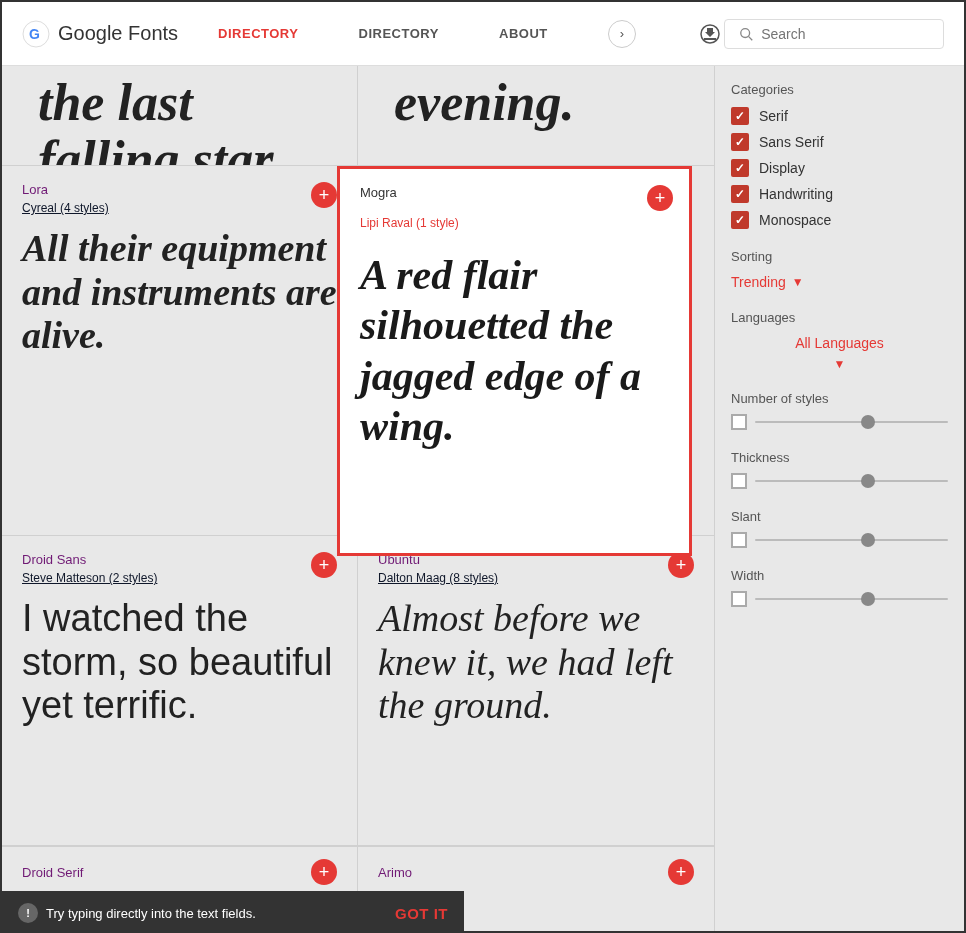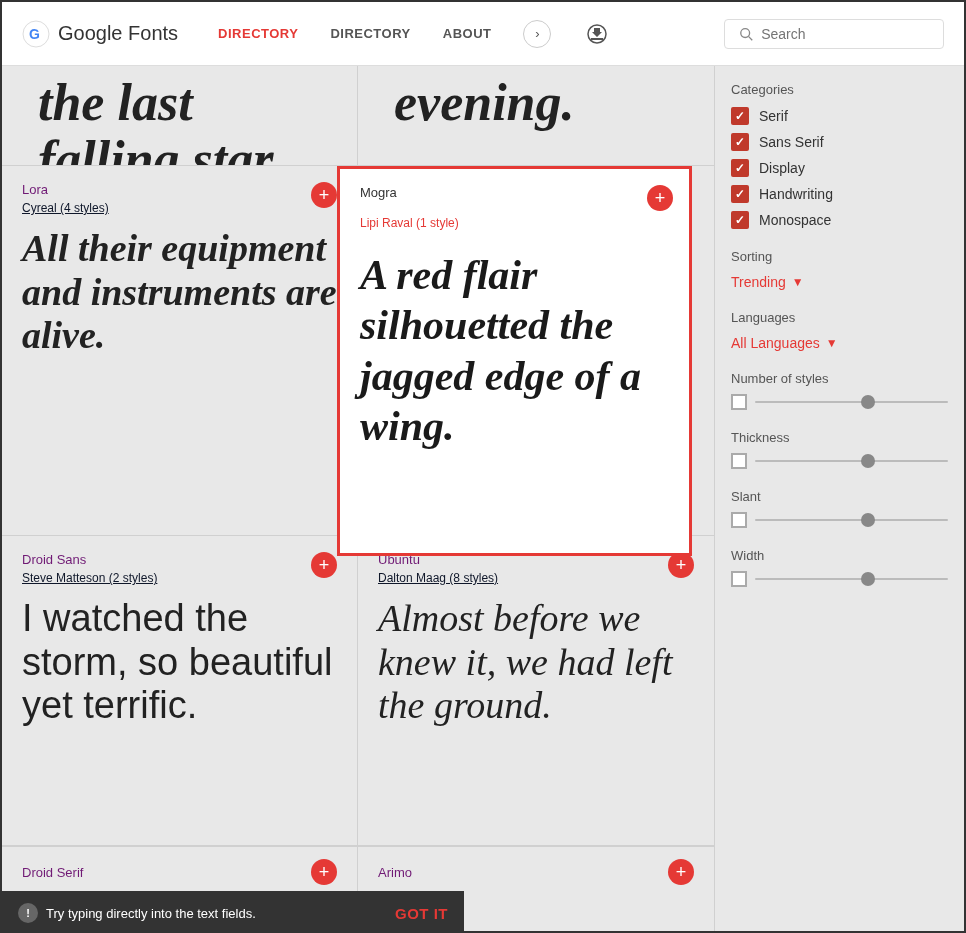--- a/index.html
+++ b/index.html
@@ -27,20 +27,21 @@
     .header-logo .g-icon {
       width: 28px;
       height: 28px;
       margin-right: 8px;
     }
     .header-nav {
       display: flex;
       align-items: center;
       gap: 32px;
       flex: 1;
+      justify-content: space-between;
     }
     .nav-link {
       font-size: 13px;
       font-weight: 600;
       letter-spacing: 0.5px;
       cursor: pointer;
       text-decoration: none;
     }
     .nav-link.active { color: #e53935; }
     .nav-link.inactive { color: #555; }
@@ -307,20 +308,21 @@
     }
     .sorting-arrow {
       color: #e53935;
       font-size: 12px;
     }
     .languages-dropdown {
       display: flex;
       align-items: center;
       gap: 6px;
       cursor: pointer;
+      flex-direction: column;
     }
     .languages-value {
       font-size: 14px;
       color: #e53935;
     }
     .languages-arrow {
       color: #e53935;
       font-size: 12px;
     }
     .slider-row {

